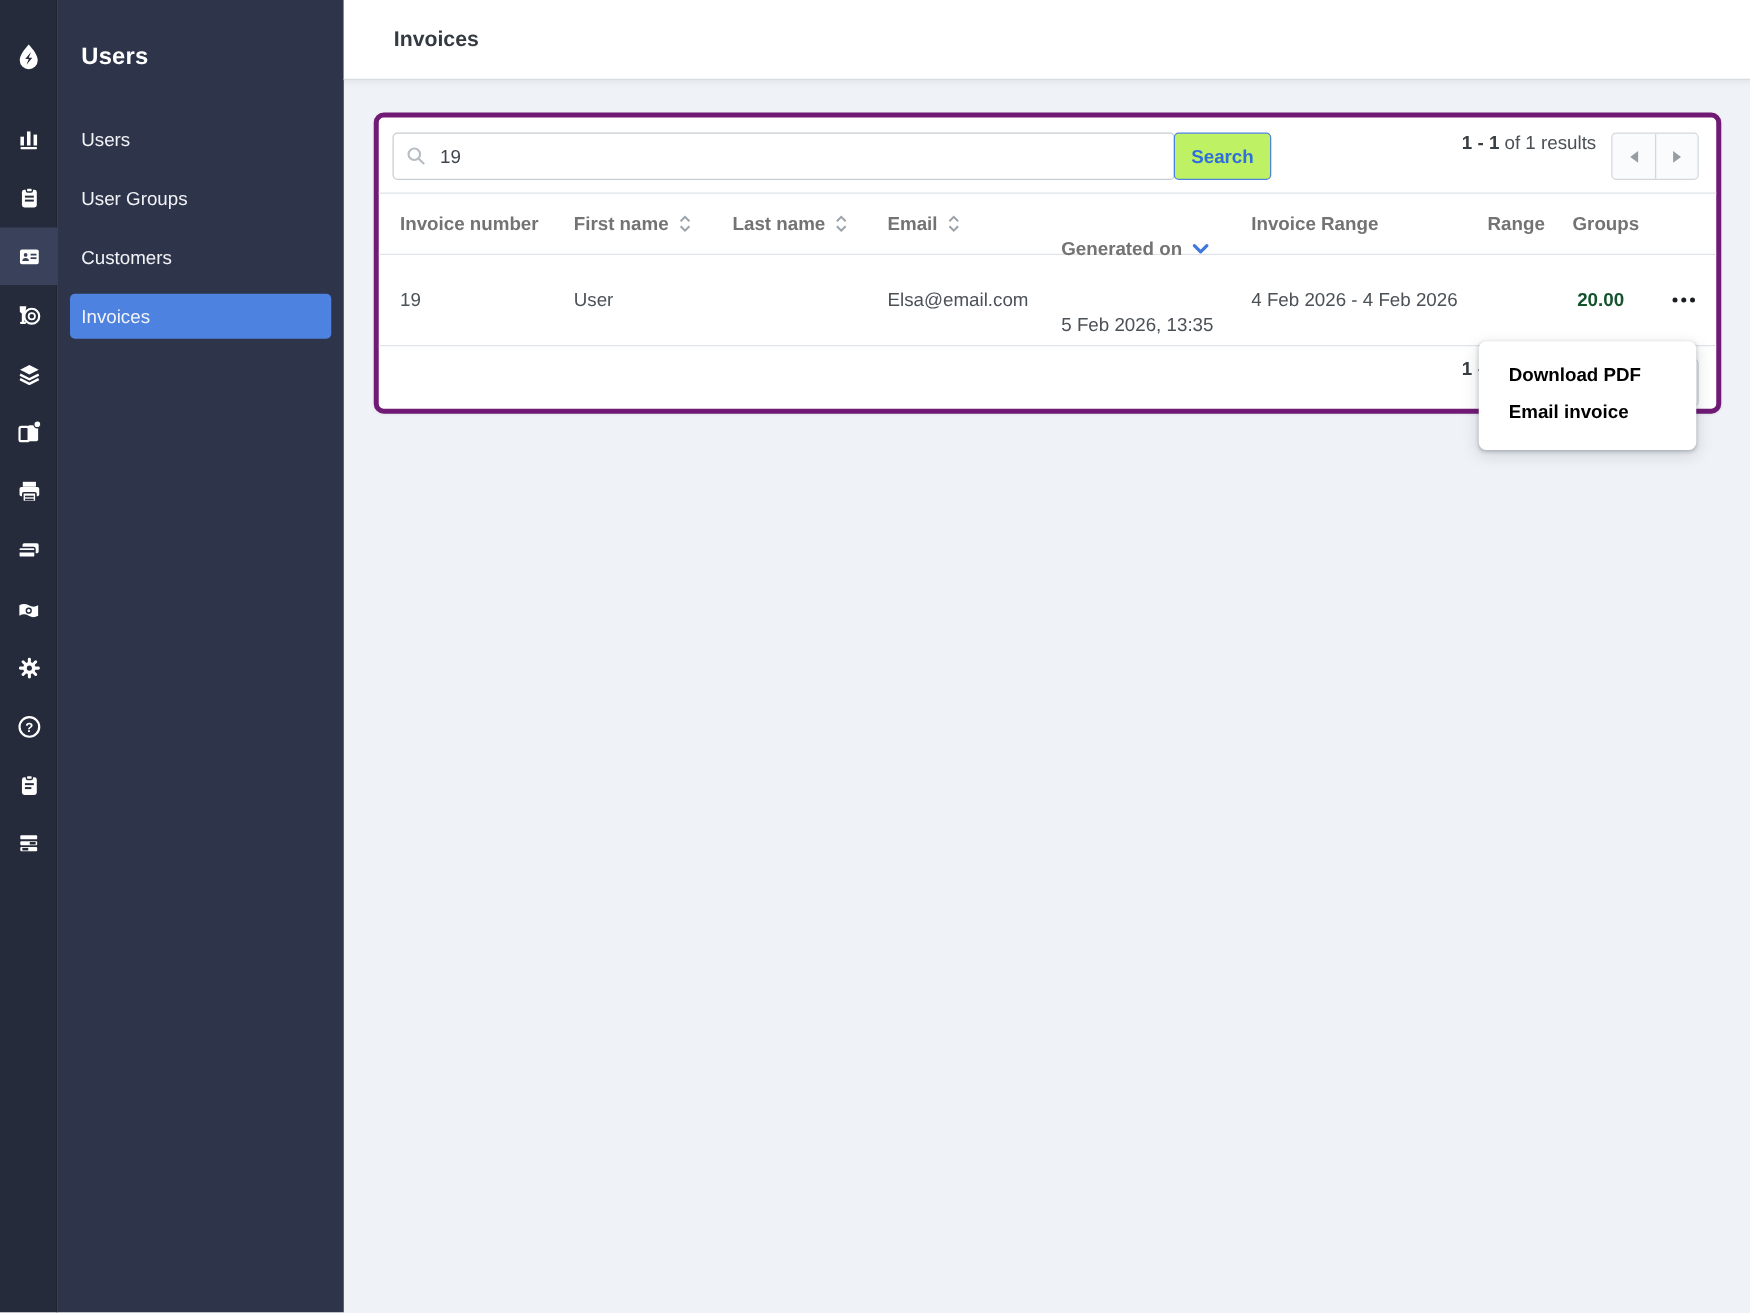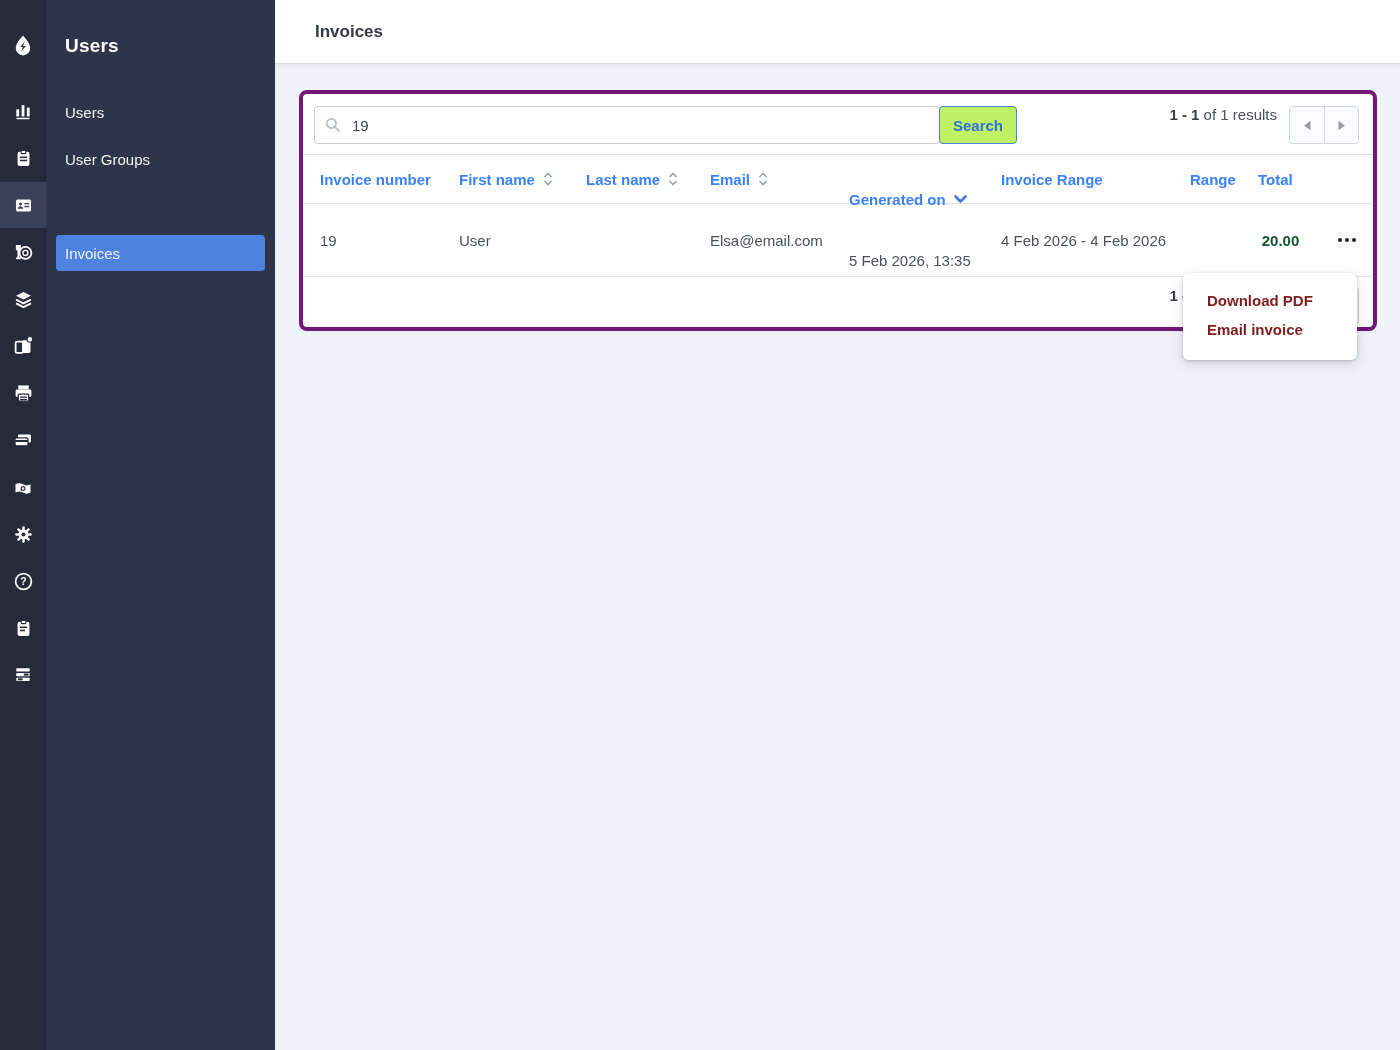--- a/index.html
+++ b/index.html
@@ -89,21 +89,21 @@
   
   .thead, .trow {
     display:flex; align-items:center; padding-left:17px; padding-right:17px;
   }
   .thead { height:50px; border-top:1px solid #e0e4e8; border-bottom:1px solid #e0e4e8; }
   .trow  { height:73px; border-bottom:1px solid #e0e4e8; }
   .c1{width:139px;} .c2{width:127px;} .c3{width:124px;text-align:center;} .c4{width:139px;}
   .c5{width:152px;margin-top:40px;} .c6{width:189px;} .c7{width:68px;}
   .c8{width:45px; text-align:right;}
   .c9{flex:1; display:flex; justify-content:flex-end; align-items:center;}
-  .th { font-size:15px; font-weight:700; color:#3b82f6; display:flex; align-items:center; gap:8px; white-space:nowrap; }
+  .th { font-size:15px; font-weight:700; color:#737373; display:flex; align-items:center; gap:8px; white-space:nowrap; }
   .td { font-size:15px; color:#4b5157; white-space:nowrap; overflow:hidden; }
   .td.total { font-weight:700; color:#14532d;text-align:center; }
   .sort-icon { display:inline-flex; }
   .row-menu-btn {
     border:none; background:transparent; cursor:pointer;
     display:flex; gap:3px; padding:6px 0; align-items:center;
   }
   .row-menu-btn i { width:4px; height:4px; border-radius:50%; background:#1a1d21; display:block; }
 
   .tfoot { position:relative; height:57px; }
@@ -111,21 +111,21 @@
 
   
   .ctx-menu {
     position:absolute; left:1183px; top:273px; width:174px;
     background:#ffffff; border-radius:6px; z-index:10;
     box-shadow:0 1px 3px rgba(20,30,50,.22), 0 4px 14px rgba(20,30,50,.14);
     padding:13px 0 16px 0;
   }
   .ctx-item {
     height:29px; display:flex; align-items:center; padding-left:24px;
-    font-size:15px; font-weight:700; color:#7f1d1d; cursor:pointer; white-space:nowrap;
+    font-size:15px; font-weight:700; color:#000000; cursor:pointer; white-space:nowrap;
   }
 </style>
 </head>
 <body>
 
 <nav class="rail">
   <div class="rail-cell" style="top:23px">
     <svg width="24" height="26" viewBox="0 0 24 24">
       <path fill="#fff" d="M12 1.5C8.8 5.2 4.8 9.8 4.8 14.2a7.2 7.2 0 0 0 14.4 0C19.2 9.8 15.2 5.2 12 1.5z"></path>
       <path fill="#252b3b" d="M13.8 7.5l-4.6 5.6h2.8l-1.8 4.6 4.6-5.6H12z"></path>
@@ -249,20 +249,21 @@
       <rect x="3.5" y="16" width="17" height="4.2" rx="1"></rect>
       <rect x="5.5" y="16.8" width="6" height="2.6" fill="#252b3b"></rect>
     </svg>
   </div>
 </nav>
 
 <nav class="sidebar">
   <div class="sidebar-title">Users</div>
   <div class="nav-item" style="top:94px">Users</div>
   <div class="nav-item" style="top:141px">User Groups</div>
+  <div class="nav-item" style="top:188px">Customers</div>
   <div class="nav-item active" style="top:235px">Invoices</div>
 </nav>
 
 <div class="main">
   <header class="topbar">
     <h1 class="page-title">Invoices</h1>
   </header>
 
   <div class="content">
     <section class="card">
@@ -323,21 +324,21 @@
               <path d="M1.5 1.5l5 5 5-5" fill="none" stroke="#3f78e0" stroke-width="2.6" stroke-linecap="round" stroke-linejoin="round"></path>
             </svg>
         </div>
         <div class="th c6">
             <span>Invoice Range</span>
           </div>
         <div class="th c7">
             <span>Range</span>
           </div>
         <div class="th c8">
-            <span>Total</span>
+            <span>Groups</span>
           </div>
         <div class="c9"></div>
       </div>
 
       <div class="trow">
         <div class="td c1">19</div>
         <div class="td c2">User</div>
         <div class="td c3"></div>
         <div class="td c4">Elsa@email.com</div>
         <div class="td c5">5 Feb 2026, 13:35</div>

